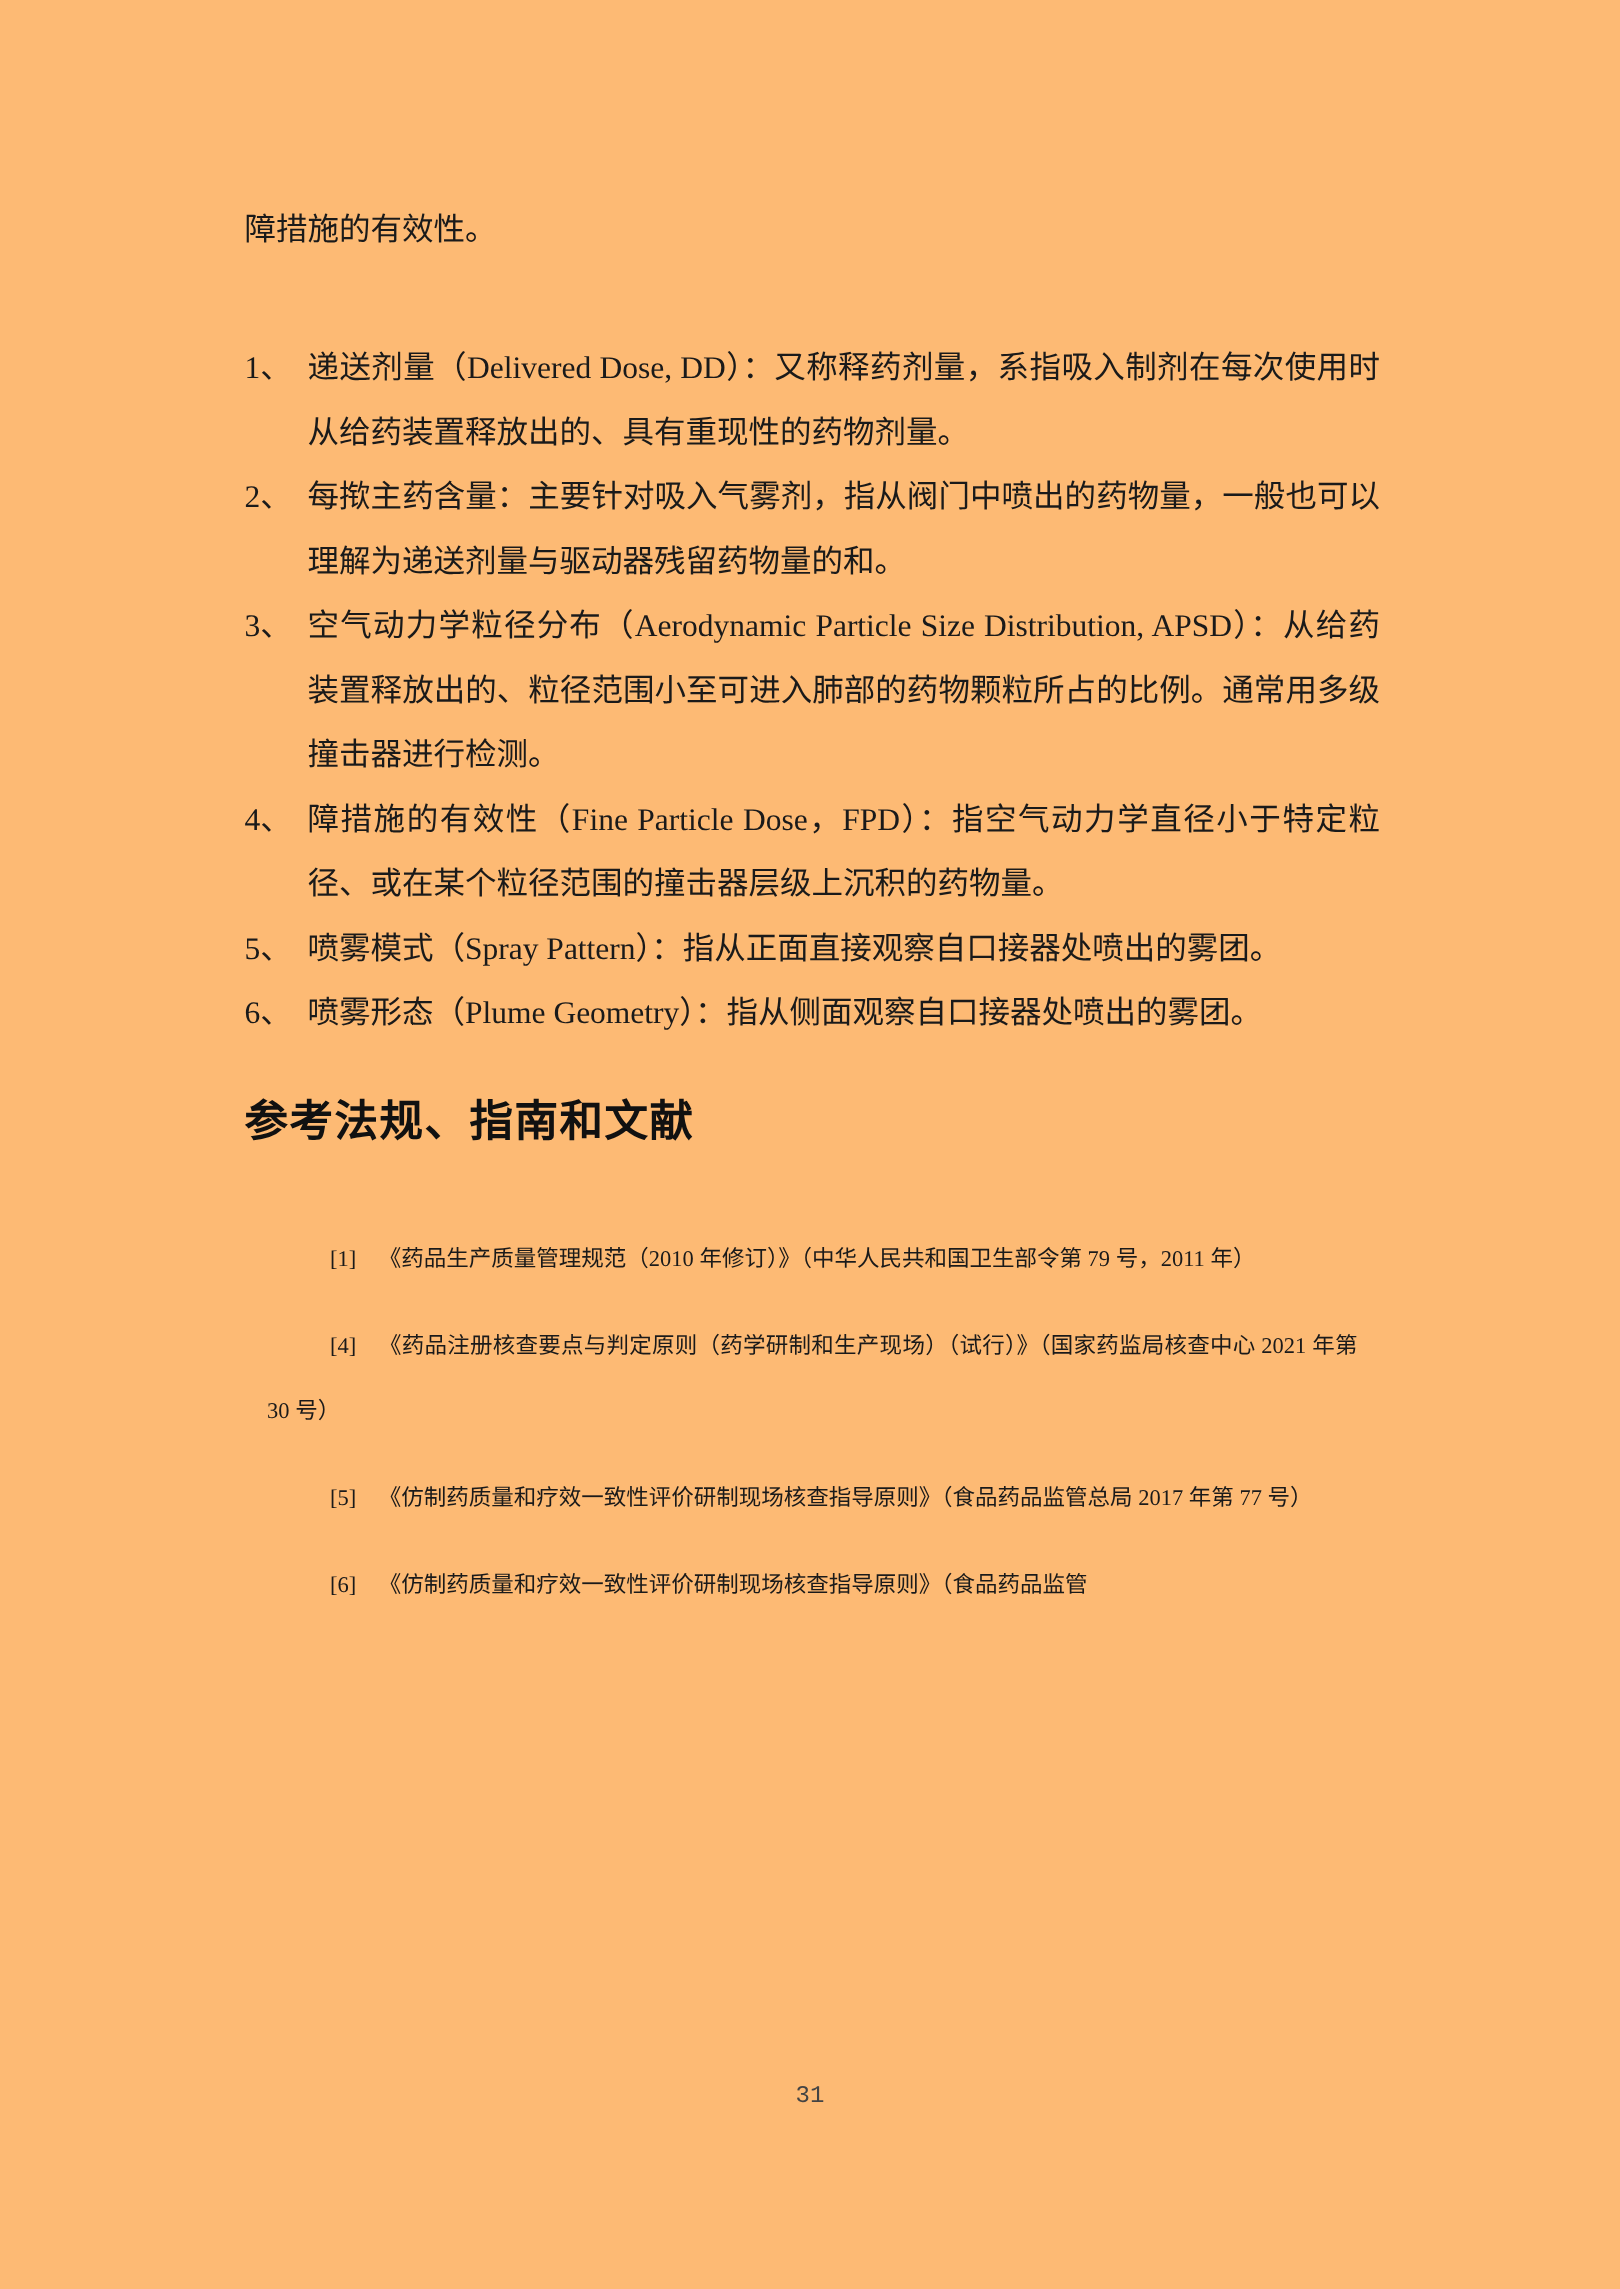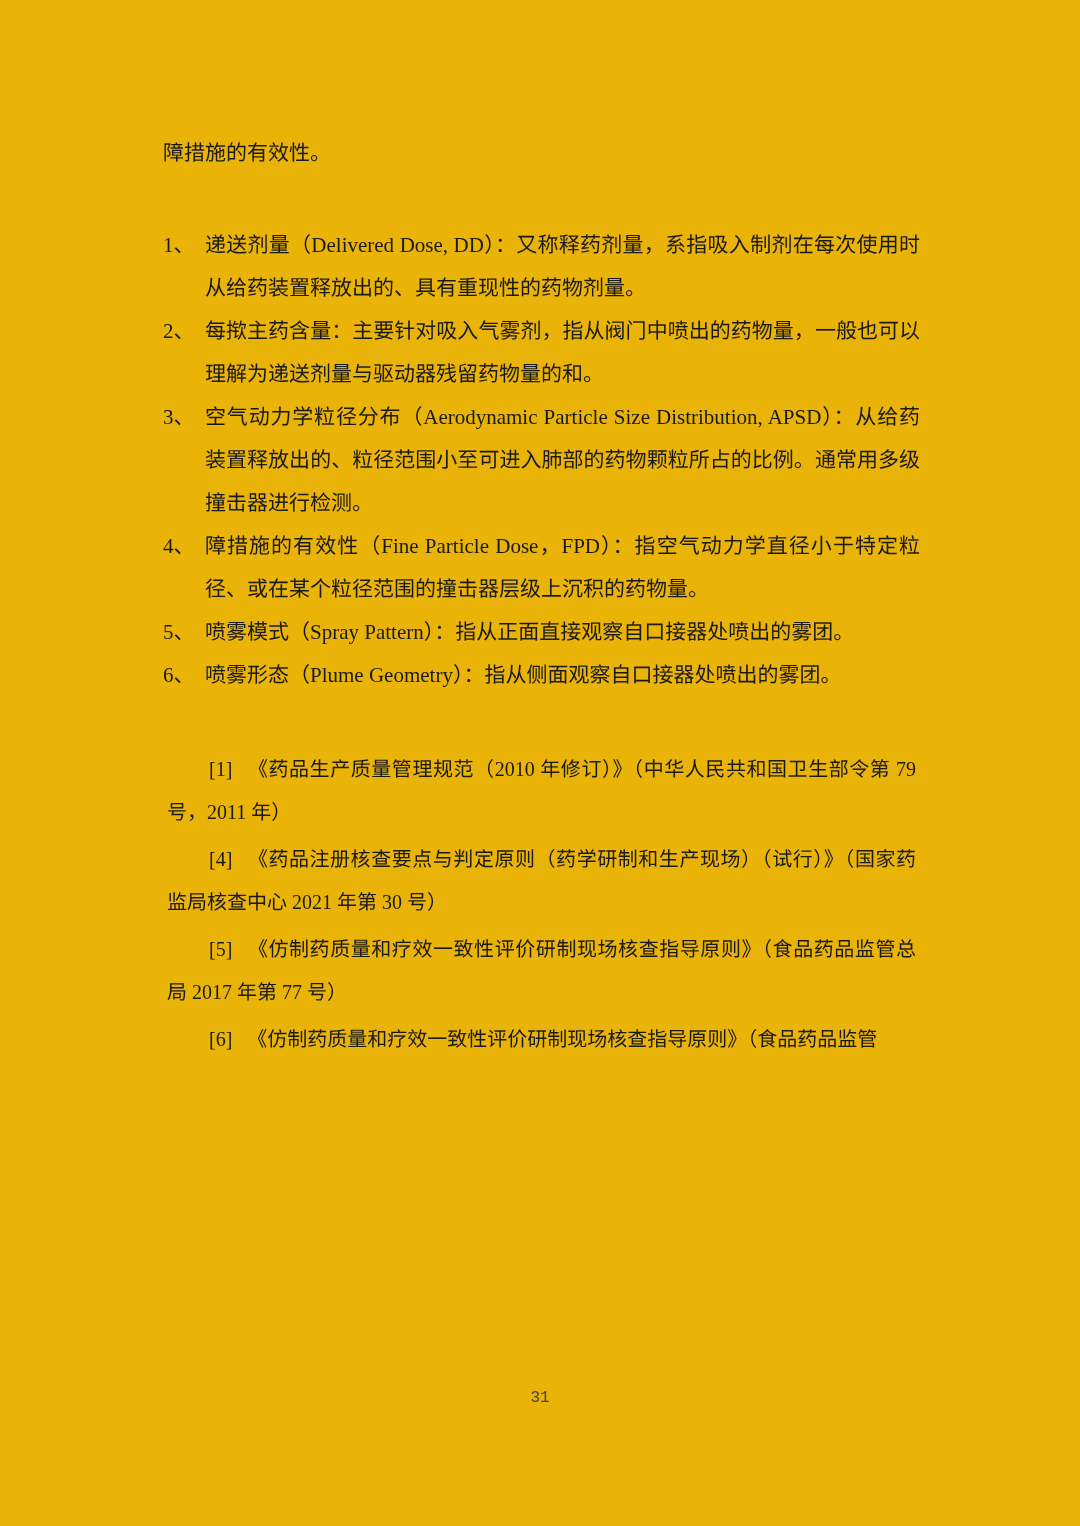--- a/index.html
+++ b/index.html
@@ -5,21 +5,21 @@
   html, body {
     margin: 0;
     padding: 0;
     background: #ffffff;
   }
   .page {
     position: relative;
     width: 1080px;
     height: 1526px;
     margin: 0 auto;
-    background: #eab308;
+    background: #fdba74;
     box-sizing: border-box;
     padding: 132px 160px 0 163px;
     overflow: hidden;
     color: #1a1a1a;
     font-family: "Liberation Serif", "DejaVu Serif", serif;
   }
   .continuation {
     margin: 0;
     font-size: 21px;
     line-height: 43px;
@@ -45,22 +45,22 @@
   .glossary-item .num {
     flex: 0 0 42px;
     white-space: nowrap;
   }
   .glossary-item .text {
     flex: 1;
     text-align: justify;
   }
   .reference-list { margin-top: 51px; }
   .reference-item {
-    margin: 4px;
-    font-size: 20px;
+    margin: 15px;
+    font-size: 15px;
     line-height: 43px;
     text-align: justify;
     text-indent: 42px;
   }
   .reference-item .ref-label {
     margin-right: 15px;
   }
   .page-footer {
     position: absolute;
     top: 1388px;
@@ -102,20 +102,21 @@
     <div class="glossary-item">
       <span class="num">5、</span>
       <span class="text">喷雾模式（Spray Pattern）：指从正面直接观察自口接器处喷出的雾团。</span>
     </div>
     <div class="glossary-item">
       <span class="num">6、</span>
       <span class="text">喷雾形态（Plume Geometry）：指从侧面观察自口接器处喷出的雾团。</span>
     </div>
   </div>
 
+  <h1 class="section-heading heading-references">参考法规、指南和文献</h1>
 
   <div class="reference-list">
     <p class="reference-item">
       <span class="ref-label">[1]</span><span class="ref-text">《药品生产质量管理规范（2010 年修订）》（中华人民共和国卫生部令第 79 号，2011 年）</span>
     </p>
     <p class="reference-item">
       <span class="ref-label">[4]</span><span class="ref-text">《药品注册核查要点与判定原则（药学研制和生产现场）（试行）》（国家药监局核查中心 2021 年第 30 号）</span>
     </p>
     <p class="reference-item">
       <span class="ref-label">[5]</span><span class="ref-text">《仿制药质量和疗效一致性评价研制现场核查指导原则》（食品药品监管总局 2017 年第 77 号）</span>

